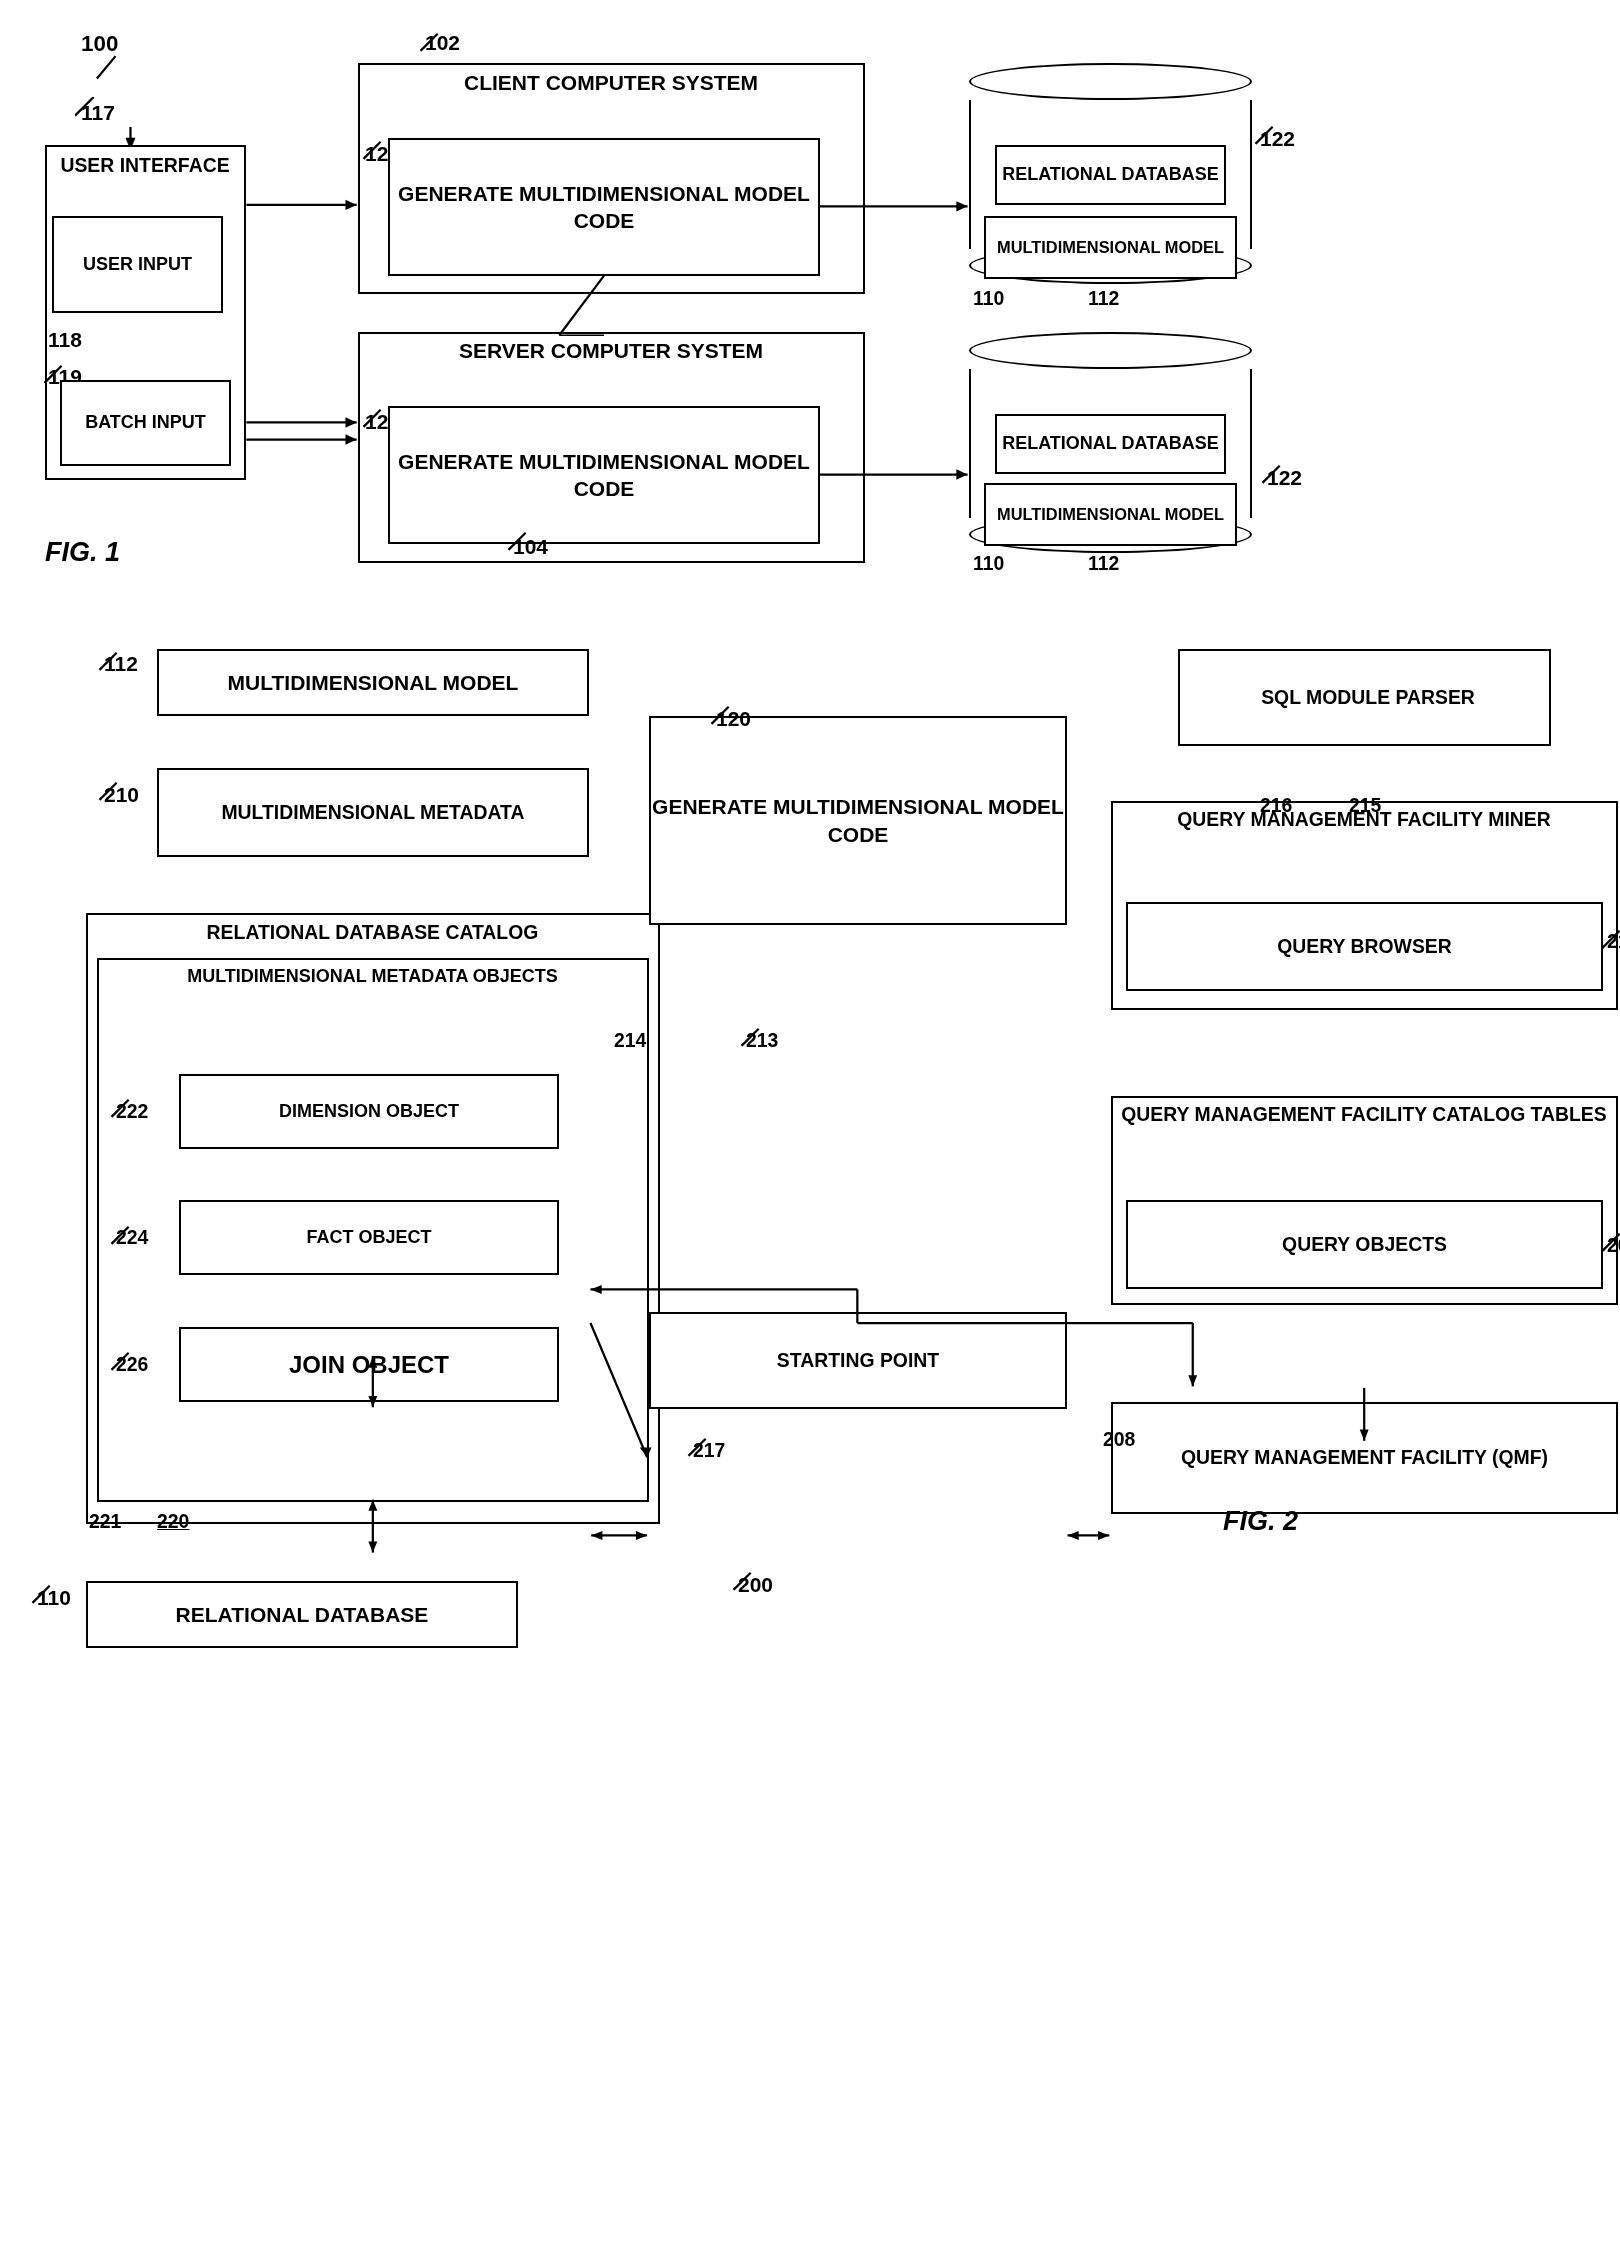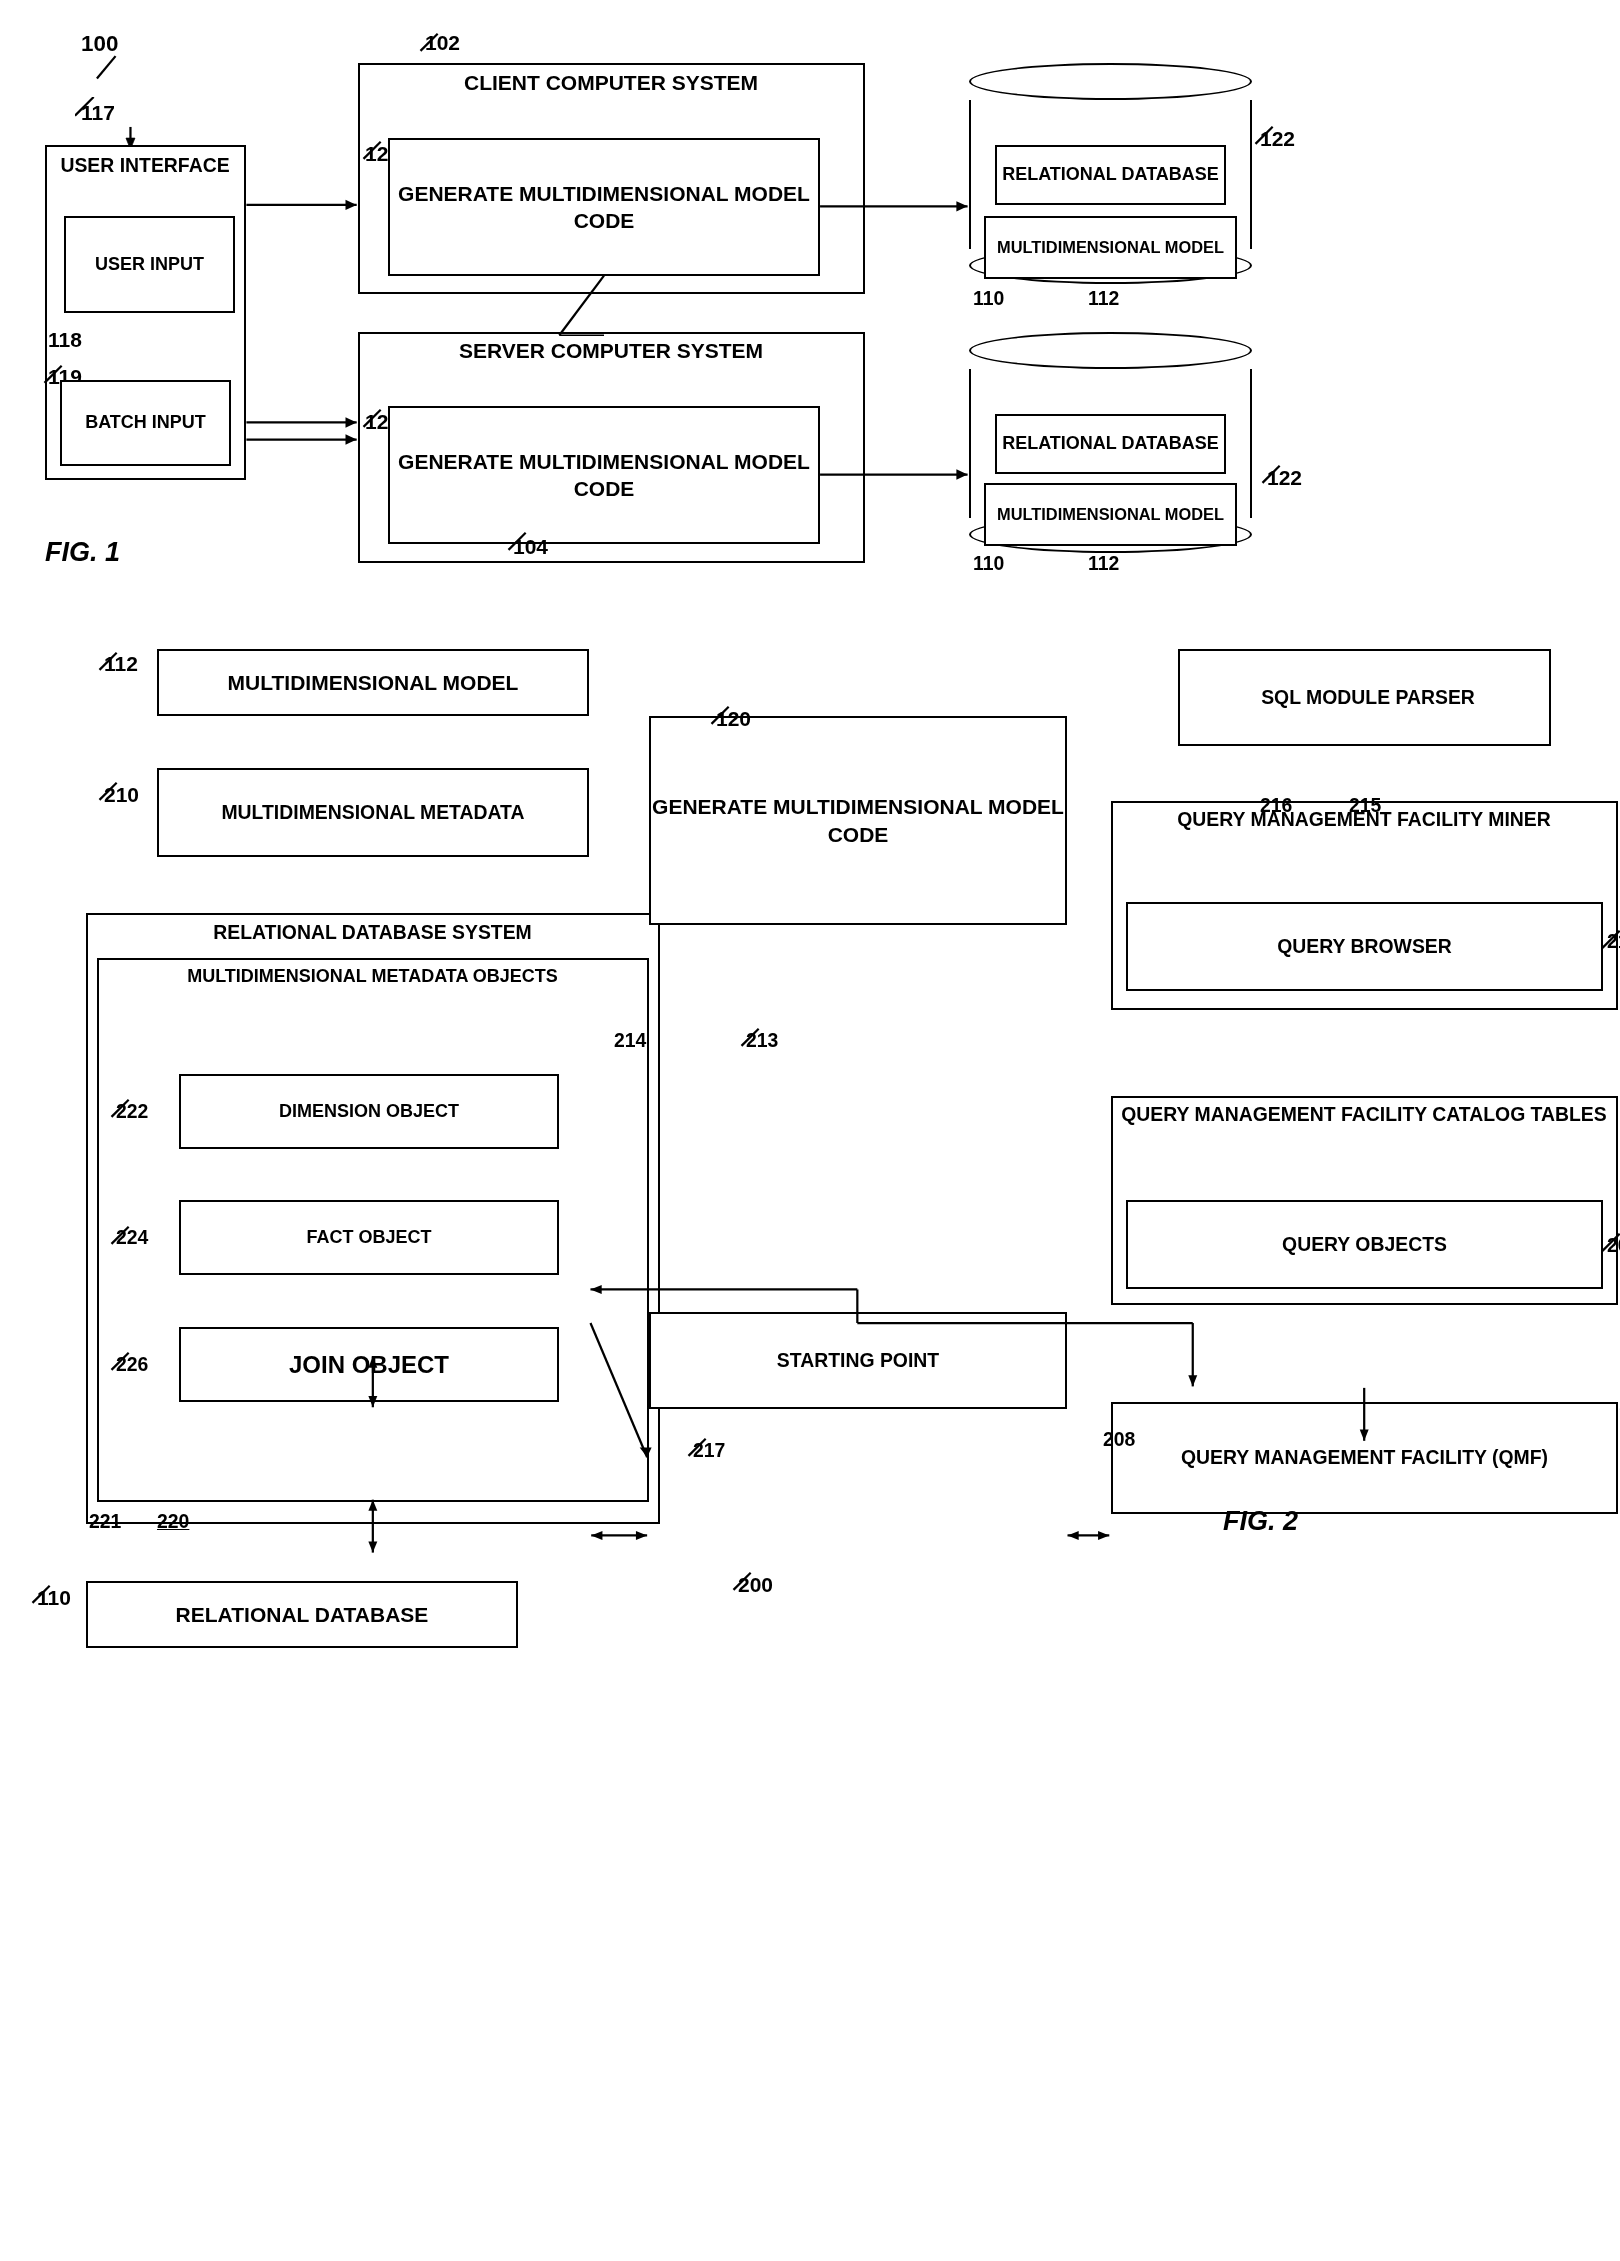--- a/index.html
+++ b/index.html
@@ -87,21 +87,21 @@
   <span class="label" style="top:101px; left:81px; font-size:21px;">117</span>
   <svg style="position:absolute;top:97px;left:75px;pointer-events:none;" width="22.4" height="22.4" viewBox="0 0 30 30">
     <line x1="25" y1="0" x2="0" y2="25" stroke="#000" stroke-width="3"></line>
   </svg>
 
   <div class="box" style="top:145px; left:45px; width:201px; height:335px; font-size:18px;">
   </div>
   <div style="position:absolute; top:153px; left:52px; width:186px; text-align:center; font-weight:bold; font-size:19.4px; line-height:1.3;">USER
 INTERFACE</div>
 
-  <div class="box" style="top:216px; left:64px; width:171px; height:97px; font-size:18px;">
+  <div class="box" style="top:216px; left:52px; width:171px; height:97px; font-size:18px;">
     <span>USER
 INPUT</span>
   </div>
 
   <span class="label" style="top:328px; left:48px; font-size:21px;">118</span>
 
   <span class="label" style="top:365px; left:48px; font-size:21px;">119</span>
   <svg style="position:absolute;top:362px;left:43px;pointer-events:none;" width="22.4" height="22.4" viewBox="0 0 30 30">
     <line x1="25" y1="5" x2="2" y2="28" stroke="#000" stroke-width="3"></line>
   </svg>
@@ -241,21 +241,21 @@
 METADATA</span>
   </div>
 
   <span class="label" style="top:783px; left:104px; font-size:21px;">210</span>
   <svg style="position:absolute;top:779px;left:98px;pointer-events:none;" width="22.4" height="22.4" viewBox="0 0 30 30">
     <line x1="25" y1="5" x2="2" y2="28" stroke="#000" stroke-width="3"></line>
   </svg>
 
   <div class="box" style="top:913px; left:86px; width:574px; height:611px; font-size:19.4px; justify-content:flex-start; padding-top:7.5px;">
   </div>
-  <div style="position:absolute; top:921px; left:93px; width:559px; text-align:center; font-weight:bold; font-size:19.4px;">RELATIONAL DATABASE SYSTEM</div>
+  <div style="position:absolute; top:921px; left:93px; width:559px; text-align:center; font-weight:bold; font-size:19.4px;">RELATIONAL DATABASE CATALOG</div>
 
   <div class="box" style="top:958px; left:97px; width:552px; height:544px; font-size:18px; justify-content:flex-start; padding-top:7.5px;">
   </div>
   <div style="position:absolute; top:965px; left:104px; width:537px; text-align:center; font-weight:bold; font-size:18px; line-height:1.3;">MULTIDIMENSIONAL
 METADATA OBJECTS</div>
 
   <div class="box" style="top:1074px; left:179px; width:380px; height:75px; font-size:18px;">
     <span>DIMENSION
 OBJECT</span>
   </div>

